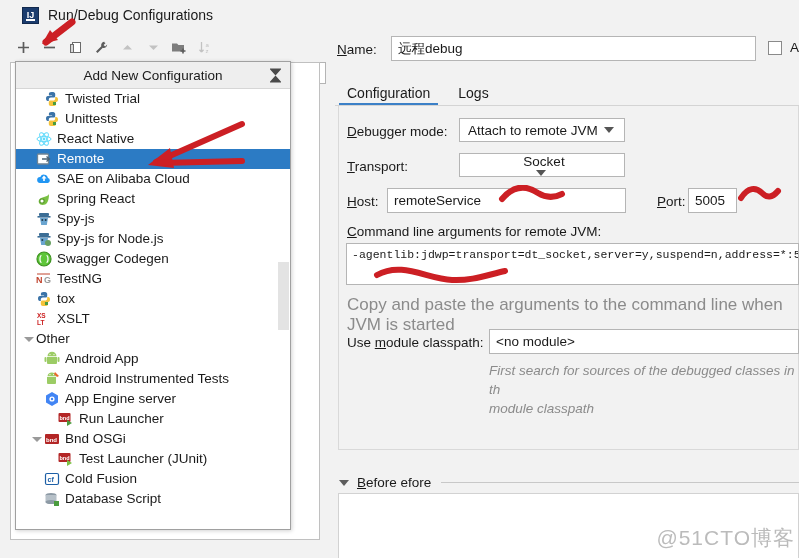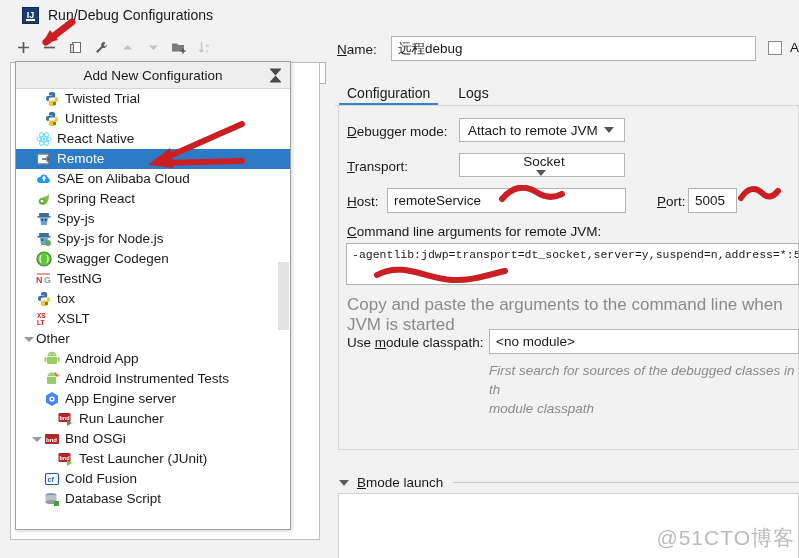--- a/index.html
+++ b/index.html
@@ -403,21 +403,21 @@
     <div id="mod-combo" class="tf">
       <span>&lt;no module&gt;</span>
     </div>
     <div id="mod-hint">
       <div>First search for sources of the debugged classes in th</div>
       <div>module classpath</div>
     </div>
 
     <div id="bl-head">
       <span class="tri"></span>
-      <span class="flab"><span class="und">B</span><span>mode launch</span></span>
+      <span class="flab"><span class="und">B</span><span>efore efore</span></span>
       <span id="bl-line"></span>
     </div>
     <div id="bl-box">
       
     </div>
   </div>
 
   <svg class="ann" style="left:28px;top:18px;" width="50" height="34">
     <path d="M44 4 L18 24" stroke="#cc1f24" stroke-width="7" stroke-linecap="round" fill="none"></path>
     <path d="M14 26 L30 22 L22 12 Z" fill="#cc1f24"></path>

